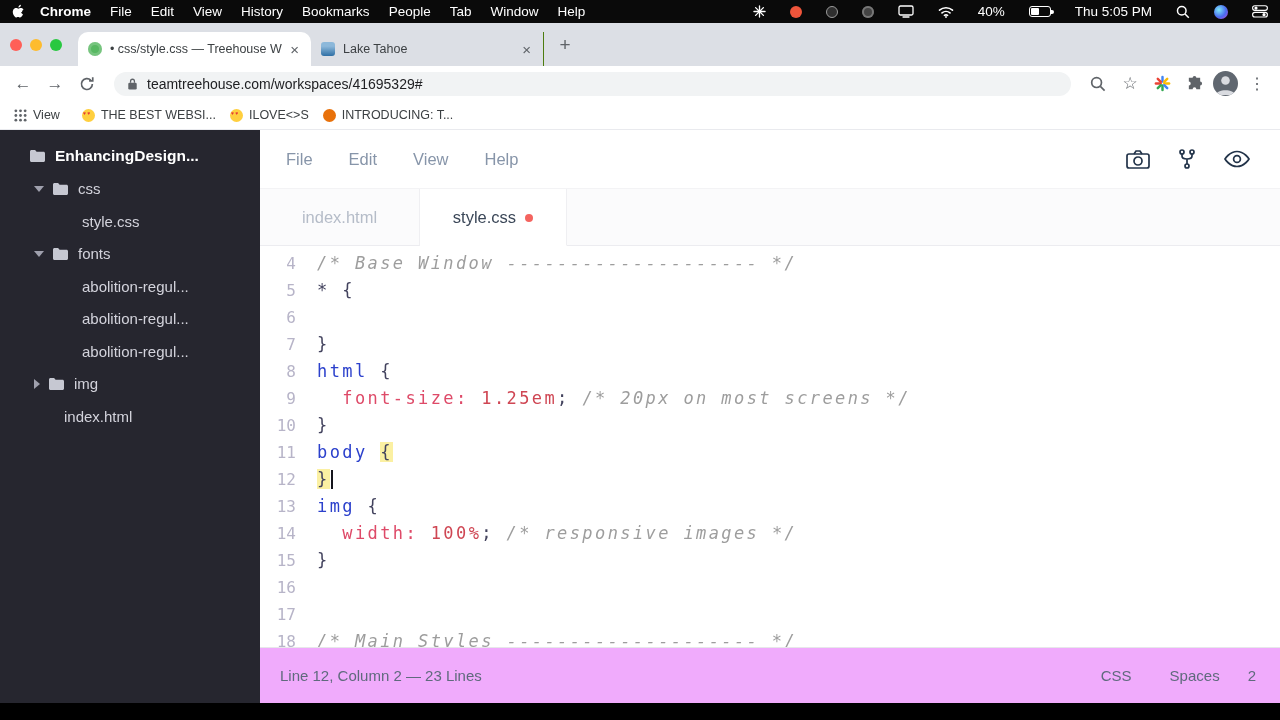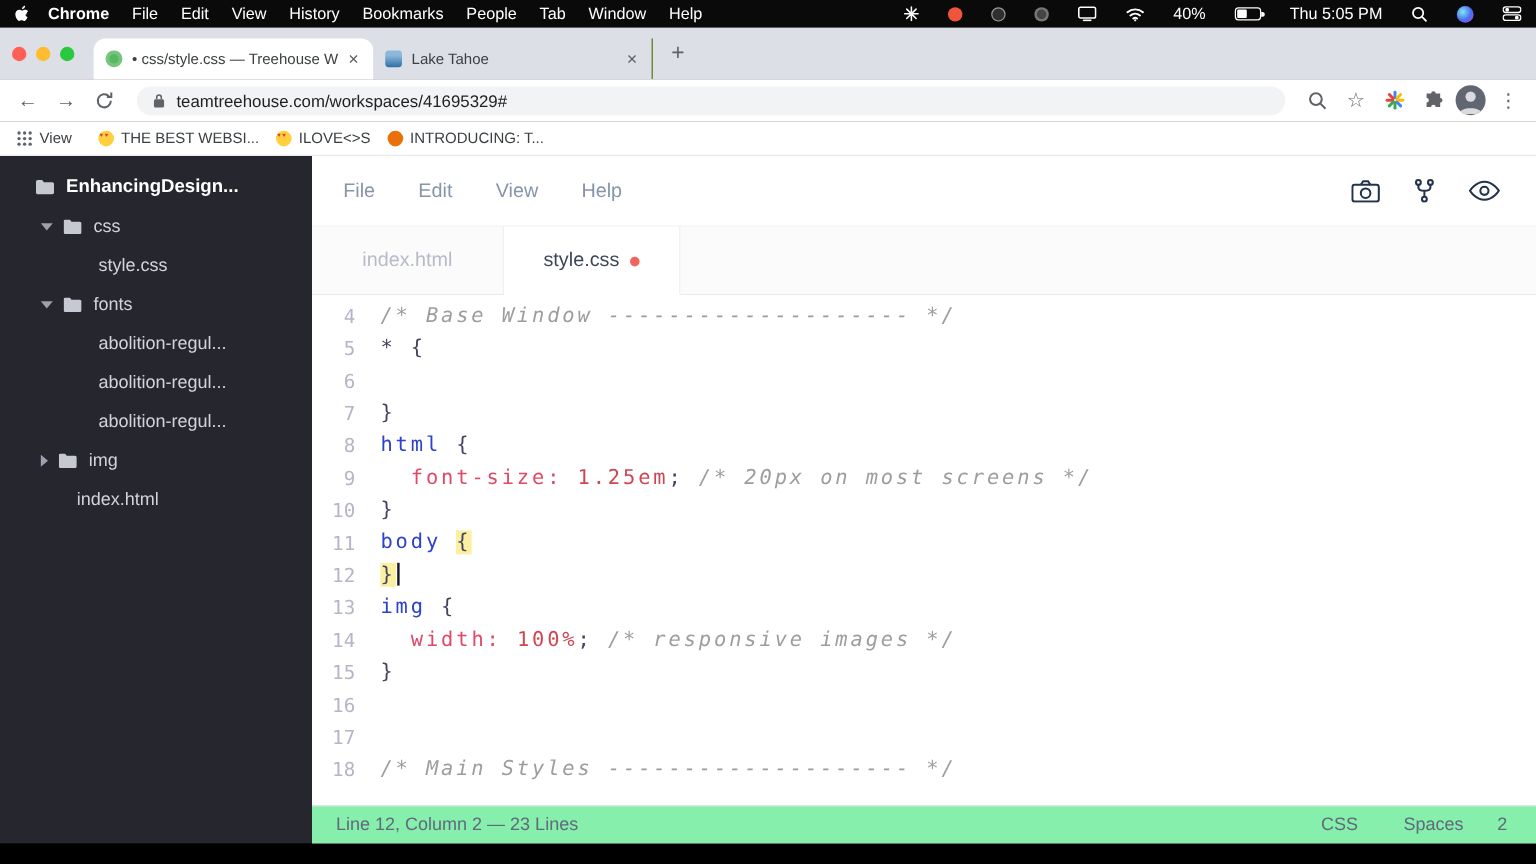--- a/index.html
+++ b/index.html
@@ -90,21 +90,21 @@
   .code { white-space:pre; padding-left:21px; letter-spacing:2.4px; color:#43435e; }
   .c-plain { color:#43435e; }
   .c-comment { color:var(--syntax-comment,#9d9d9d); font-style:italic; }
   .c-tag { color:var(--syntax-tag,#2c41cc); }
   .c-prop { color:var(--syntax-property,#de4a68); }
   .c-num { color:var(--syntax-number,#cf4653); }
   .c-val { color:var(--syntax-value,#1ba0a8); }
   .c-hl { background:var(--brace-highlight,#fbf0a2); }
   .caret { display:inline-block; width:2px; height:19px; background:#15151c; vertical-align:-4px; margin-left:1px; }
 
-  .statusbar { height:32px; flex:none; background:#86efac; border-top:1px solid #e7e7ea;
+  .statusbar { height:56px; flex:none; background:#f0abfc; border-top:1px solid #e7e7ea;
     display:flex; align-items:center; padding:0 24px 0 20px; font-size:15px; color:#5f6a7d; }
   .sb-right { margin-left:auto; display:flex; align-items:center; }
   .sb-mode { margin-right:38px; }
   .sb-indent { margin-right:28px; }
 
   .bottom-bar { height:17px; flex:none; background:#000; }
 </style>
 </head>
 <body>
 

